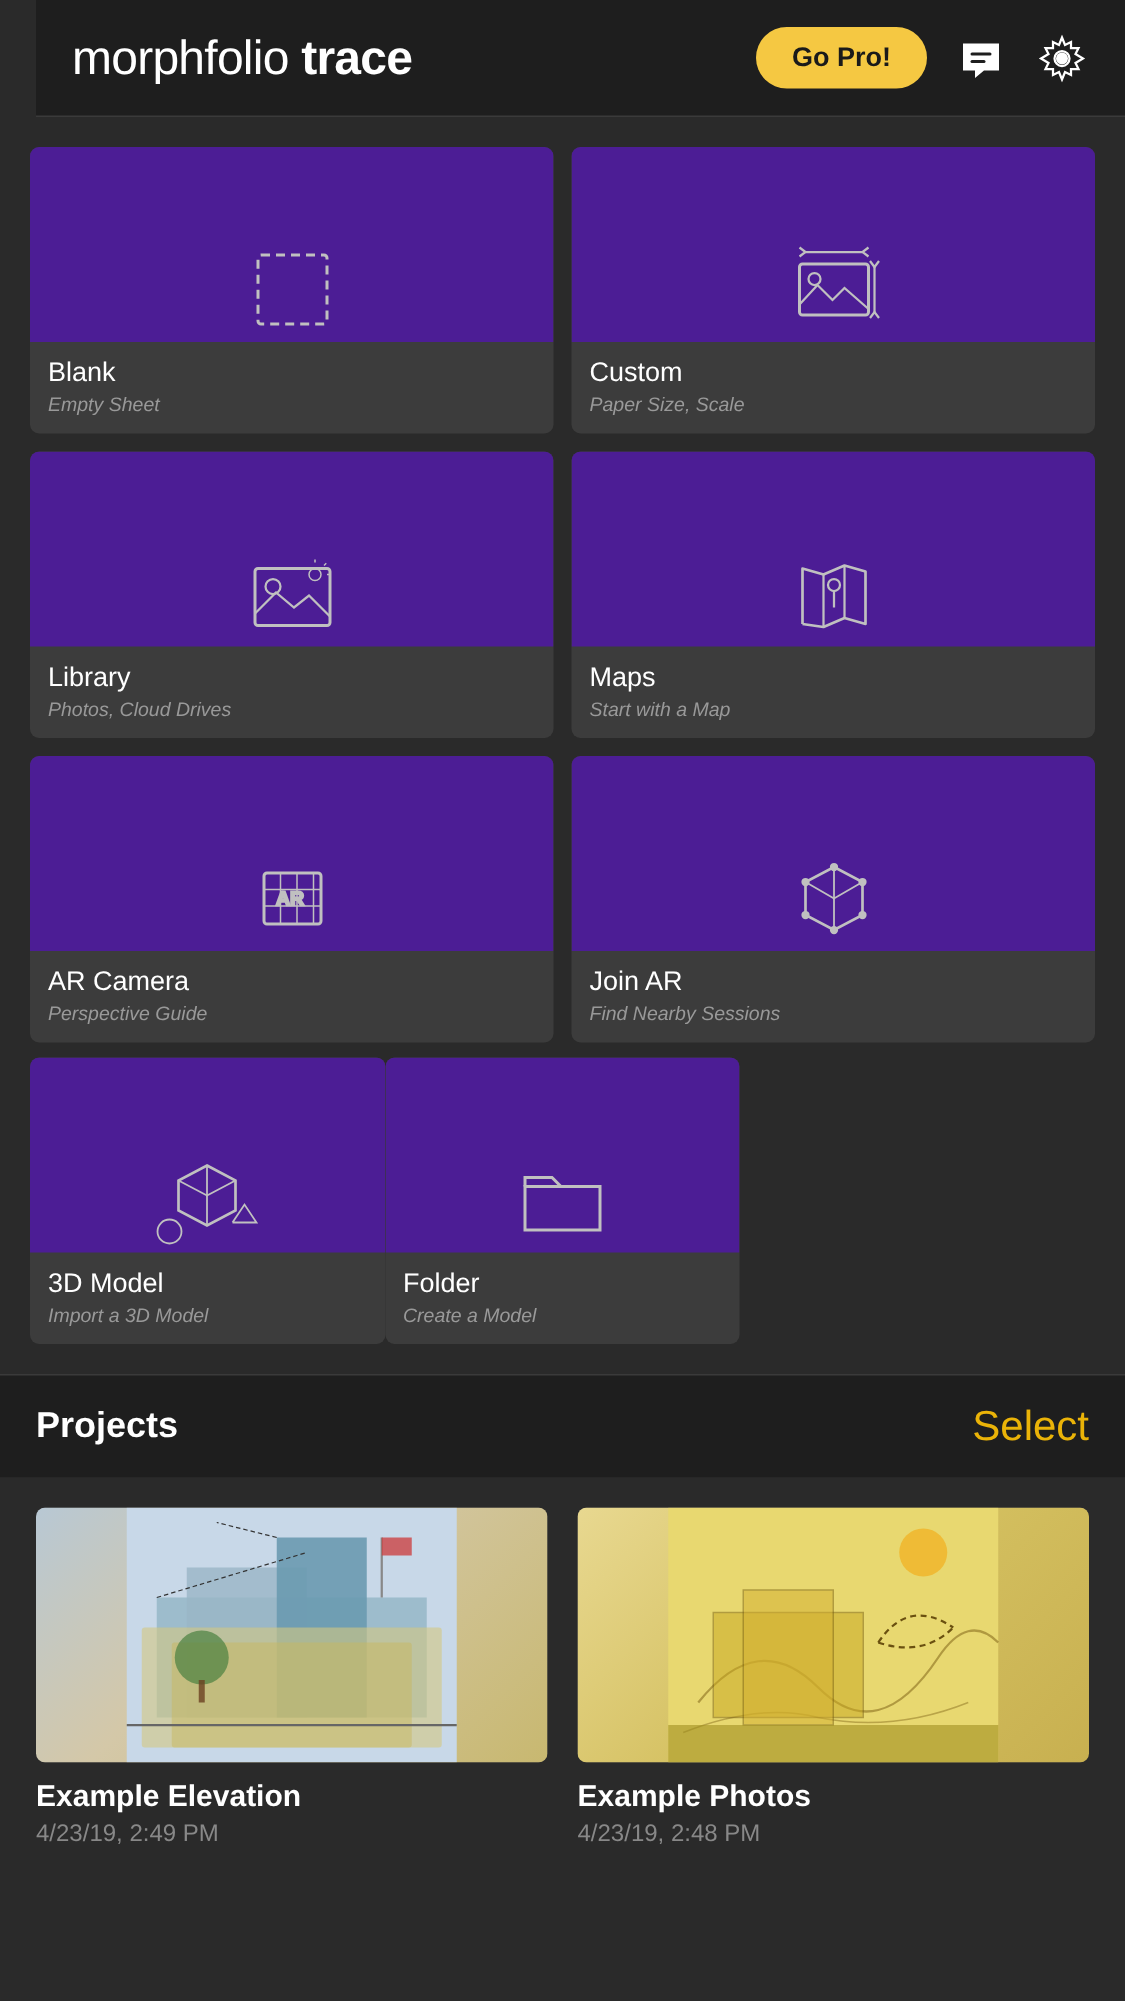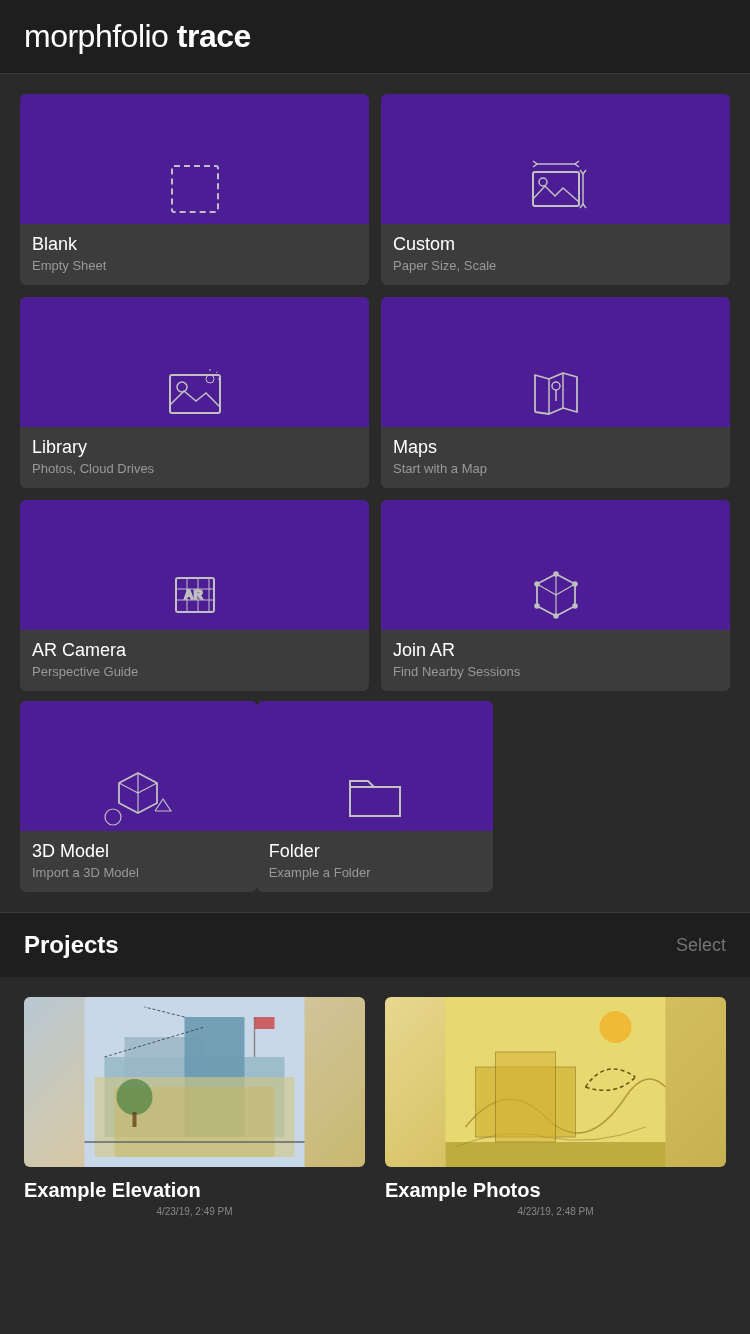--- a/index.html
+++ b/index.html
@@ -15,20 +15,21 @@
     }
 
     
     .header {
       display: flex;
       align-items: center;
       justify-content: space-between;
       padding: 18px 24px 18px 24px;
       background-color: #1e1e1e;
       border-bottom: 1px solid #3a3a3a;
+      margin-left: 24px;
     }
 
     .header-logo {
       font-size: 32px;
       color: #ffffff;
       font-weight: 300;
       letter-spacing: -0.5px;
     }
 
     .header-logo span {
@@ -108,20 +109,21 @@
     .grid-item-title {
       font-size: 18px;
       font-weight: 500;
       color: #ffffff;
       margin-bottom: 3px;
     }
 
     .grid-item-subtitle {
       font-size: 13px;
       color: #999999;
+      font-style: italic;
     }
 
     
     .grid-bottom {
       padding: 0 20px 20px 20px;
       display: grid;
       grid-template-columns: repeat(3, 1fr);
       gap: 0;
     }
 
@@ -135,22 +137,22 @@
       border-top: 1px solid #3a3a3a;
     }
 
     .projects-title {
       font-size: 24px;
       font-weight: 600;
       color: #ffffff;
     }
 
     .projects-select {
-      font-size: 18px;
-      color: #737373;
+      font-size: 28px;
+      color: #eab308;
       cursor: pointer;
     }
 
     
     .projects-list {
       background-color: #2a2a2a;
       padding: 20px 24px 30px 24px;
       display: grid;
       grid-template-columns: repeat(2, 1fr);
       gap: 20px;
@@ -188,31 +190,48 @@
     }
 
     .project-title {
       font-size: 20px;
       font-weight: 700;
       color: #ffffff;
       margin-bottom: 4px;
     }
 
     .project-date {
-      font-size: 10px;
+      font-size: 16px;
       color: #888888;
-      text-align: center;
     }
   </style>
 </head>
 <body>
 
 <header class="header">
   <div class="header-logo">
     morphfolio <span>trace</span>
+  </div>
+  <div class="header-right">
+    <button class="go-pro-btn">Go Pro!</button>
+    <div class="header-icon">
+      <svg viewBox="0 0 32 32" xmlns="http://www.w3.org/2000/svg">
+        <path d="M4 6h24v18H18l-6 5v-5H4z" fill="#ffffff" stroke="none"></path>
+        <rect x="9" y="12" width="14" height="2" fill="#1e1e1e" rx="1"></rect>
+        <rect x="9" y="17" width="10" height="2" fill="#1e1e1e" rx="1"></rect>
+      </svg>
+    </div>
+    <div class="header-icon">
+      <svg viewBox="0 0 32 32" xmlns="http://www.w3.org/2000/svg">
+        <circle cx="16" cy="16" r="4" fill="#ffffff"></circle>
+        <path d="M16 2 L18 7 L22 5 L22 9 L27 9 L25 13 L30 16 L25 19 L27 23 L22 23 L22 27 L18 25 L16 30 L14 25 L10 27 L10 23 L5 23 L7 19 L2 16 L7 13 L5 9 L10 9 L10 5 L14 7 Z" fill="none" stroke="#ffffff" stroke-width="1.5"></path>
+        <circle cx="16" cy="16" r="5" fill="none" stroke="#ffffff" stroke-width="1.5"></circle>
+        <circle cx="16" cy="16" r="3" fill="#ffffff"></circle>
+      </svg>
+    </div>
   </div>
 </header>
 
 <div class="grid-section">
 
   <div class="grid-item">
     <div class="grid-item-icon">
       <svg viewBox="0 0 70 70">
         <rect x="12" y="12" width="46" height="46" rx="2" stroke="#c0c0c0" stroke-width="2" stroke-dasharray="6 4" fill="none"></rect>
       </svg>
@@ -353,21 +372,21 @@
 
   <div class="grid-item">
     <div class="grid-item-icon">
       <svg viewBox="0 0 70 70">
         <path d="M10 26 L10 55 L60 55 L60 26 Z" stroke="#c0c0c0" stroke-width="2" fill="none"></path>
         <path d="M10 26 L10 20 L28 20 L34 26 L60 26" stroke="#c0c0c0" stroke-width="2" fill="none"></path>
       </svg>
     </div>
     <div class="grid-item-text">
       <div class="grid-item-title">Folder</div>
-      <div class="grid-item-subtitle">Example a Folder</div>
+      <div class="grid-item-subtitle">Create a Model</div>
     </div>
   </div>
 
   <div style="background:transparent;"></div>
 
 </div>
 
 <div class="projects-header">
   <div class="projects-title">Projects</div>
   <div class="projects-select">Select</div>

